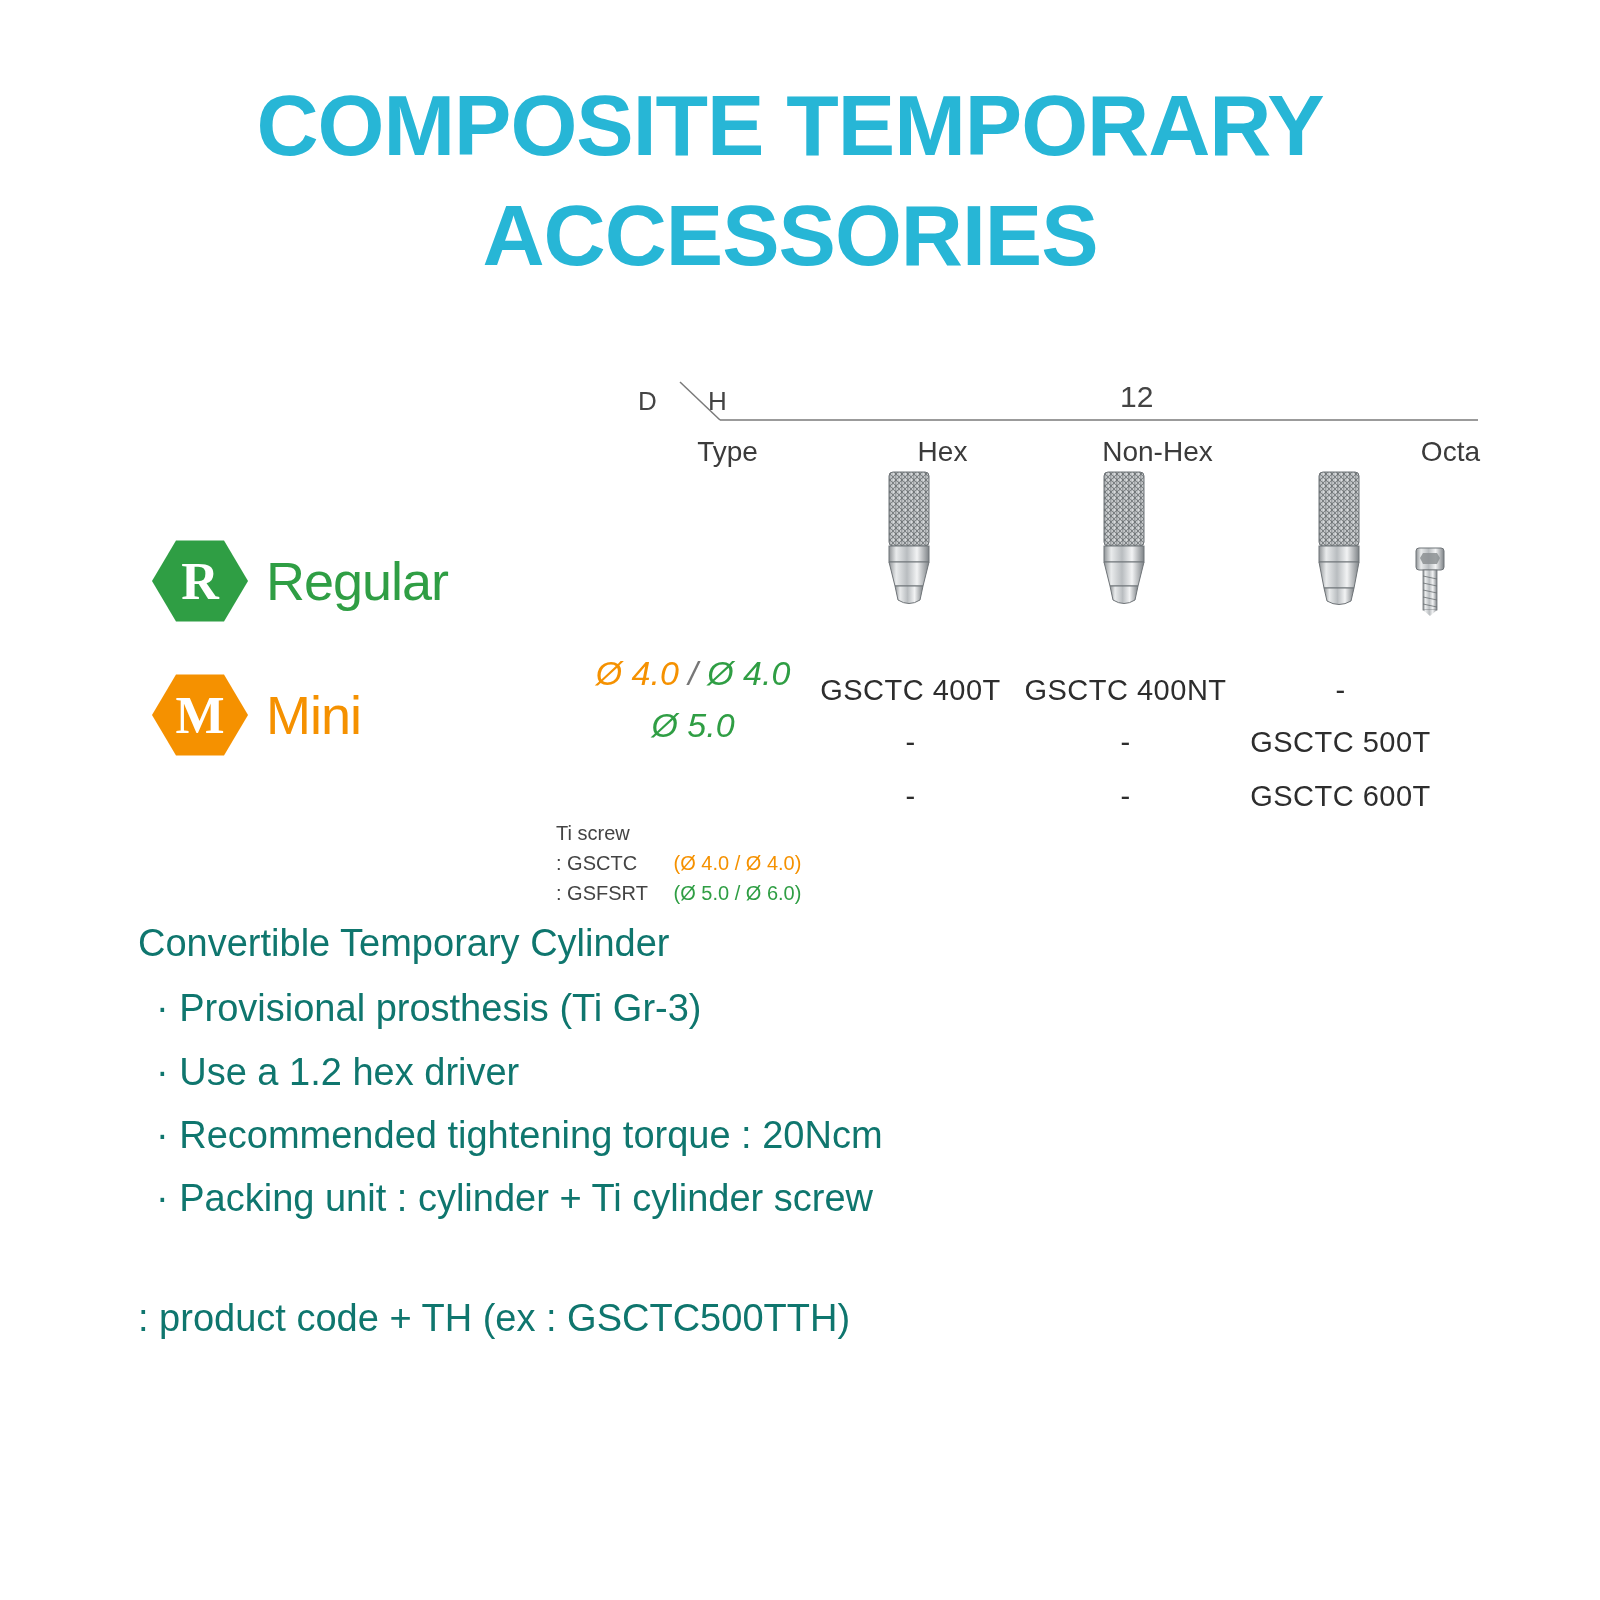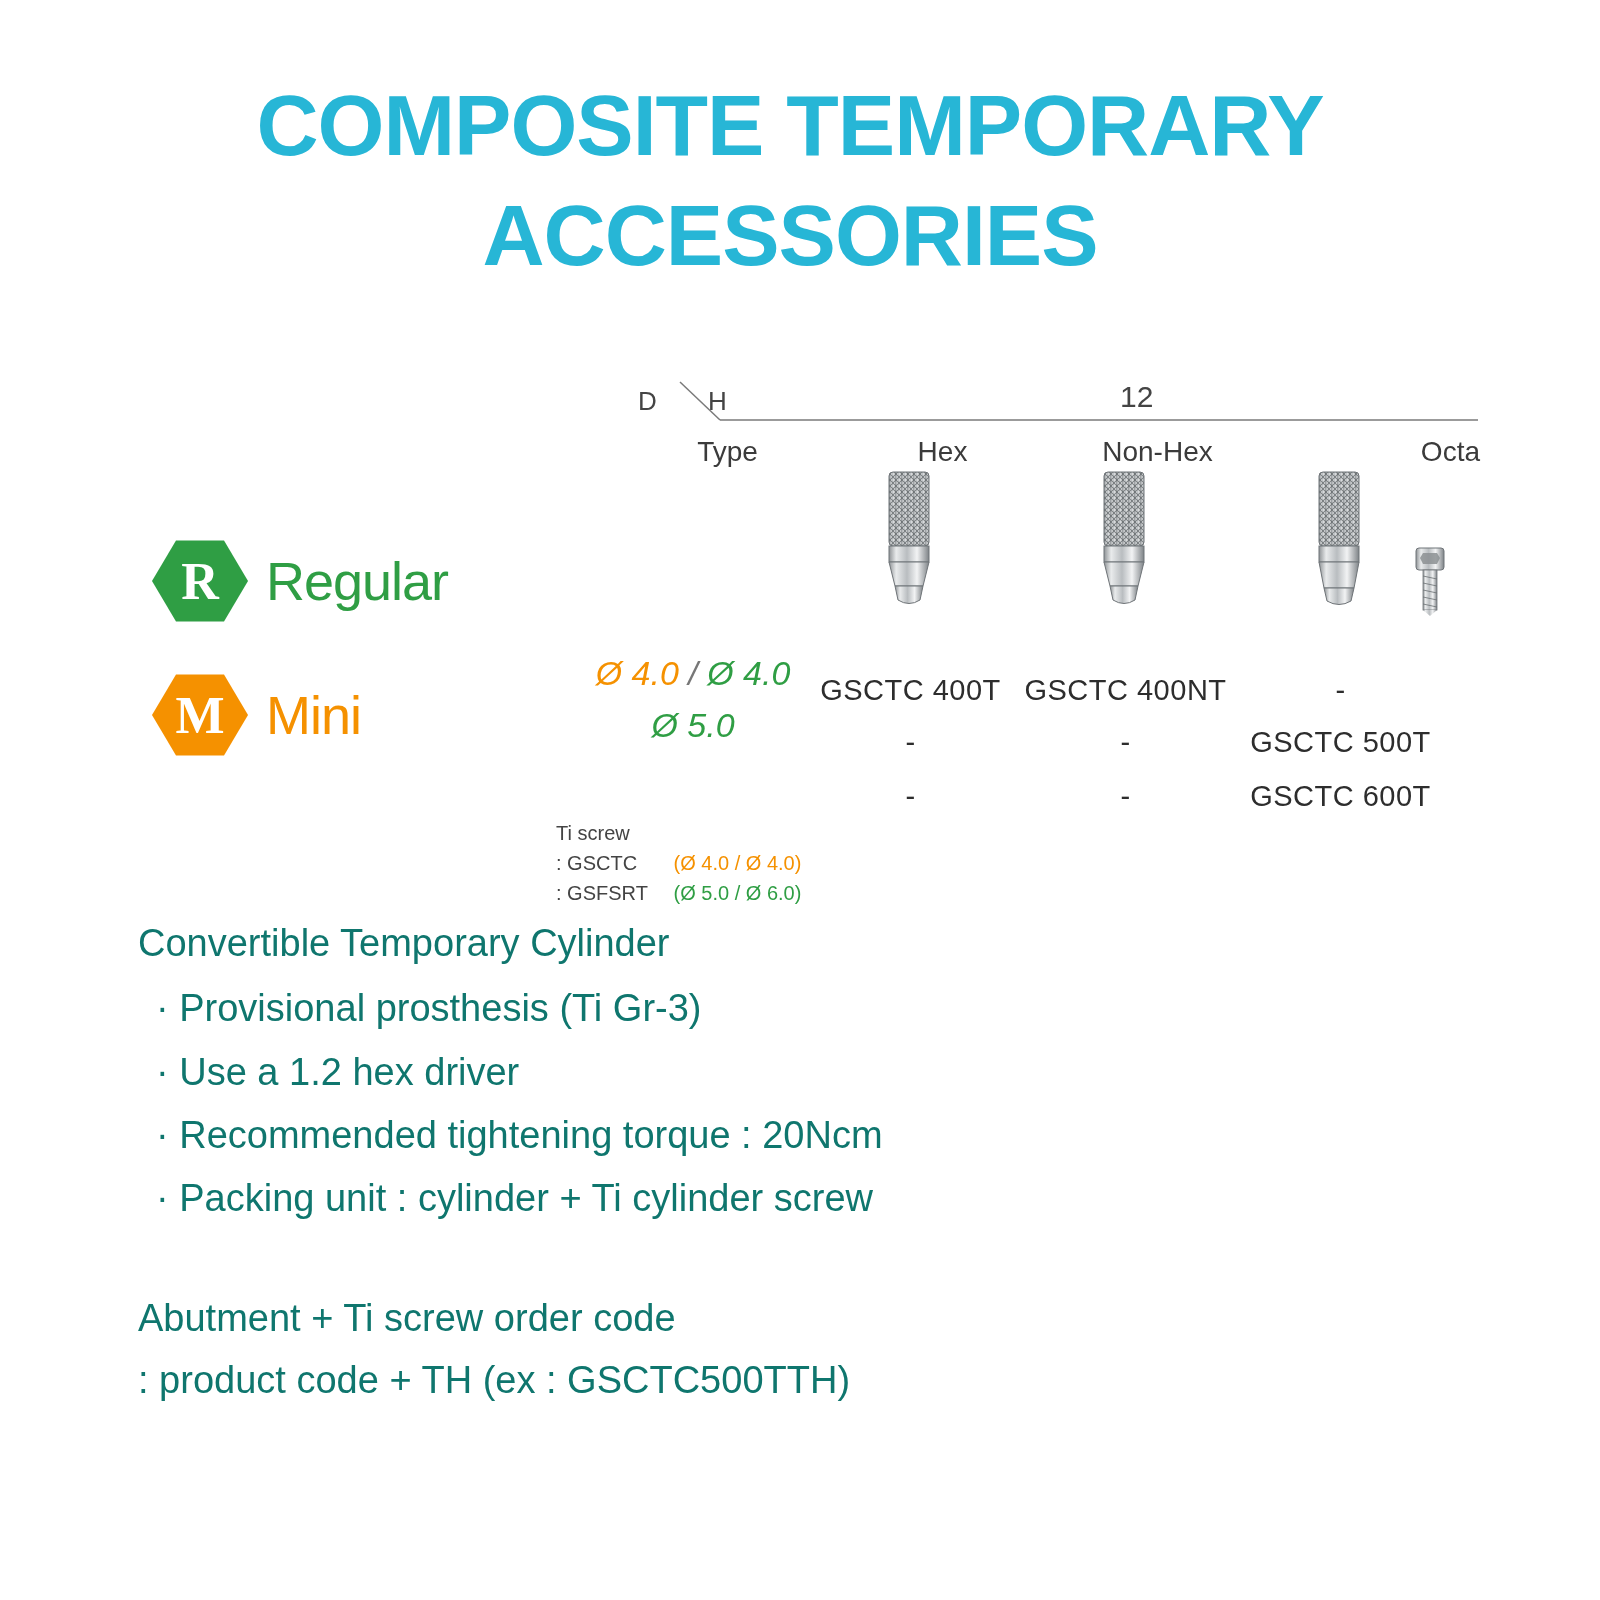--- a/index.html
+++ b/index.html
@@ -337,15 +337,14 @@
   </div>
 </div>
 
 <div id="body">
   <div class="b-head">Convertible Temporary Cylinder</div>
   <div class="b-item">· Provisional prosthesis (Ti Gr-3)</div>
   <div class="b-item">· Use a 1.2 hex driver</div>
   <div class="b-item">· Recommended tightening torque : 20Ncm</div>
   <div class="b-item">· Packing unit : cylinder + Ti cylinder screw</div>
   <div class="b-gap"></div>
-  <div class="b-line">Abutment + Ti screw order code</div>
   <div class="b-line">: product code + TH (ex : GSCTC500TTH)</div>
 </div>
 
 </body></html>

